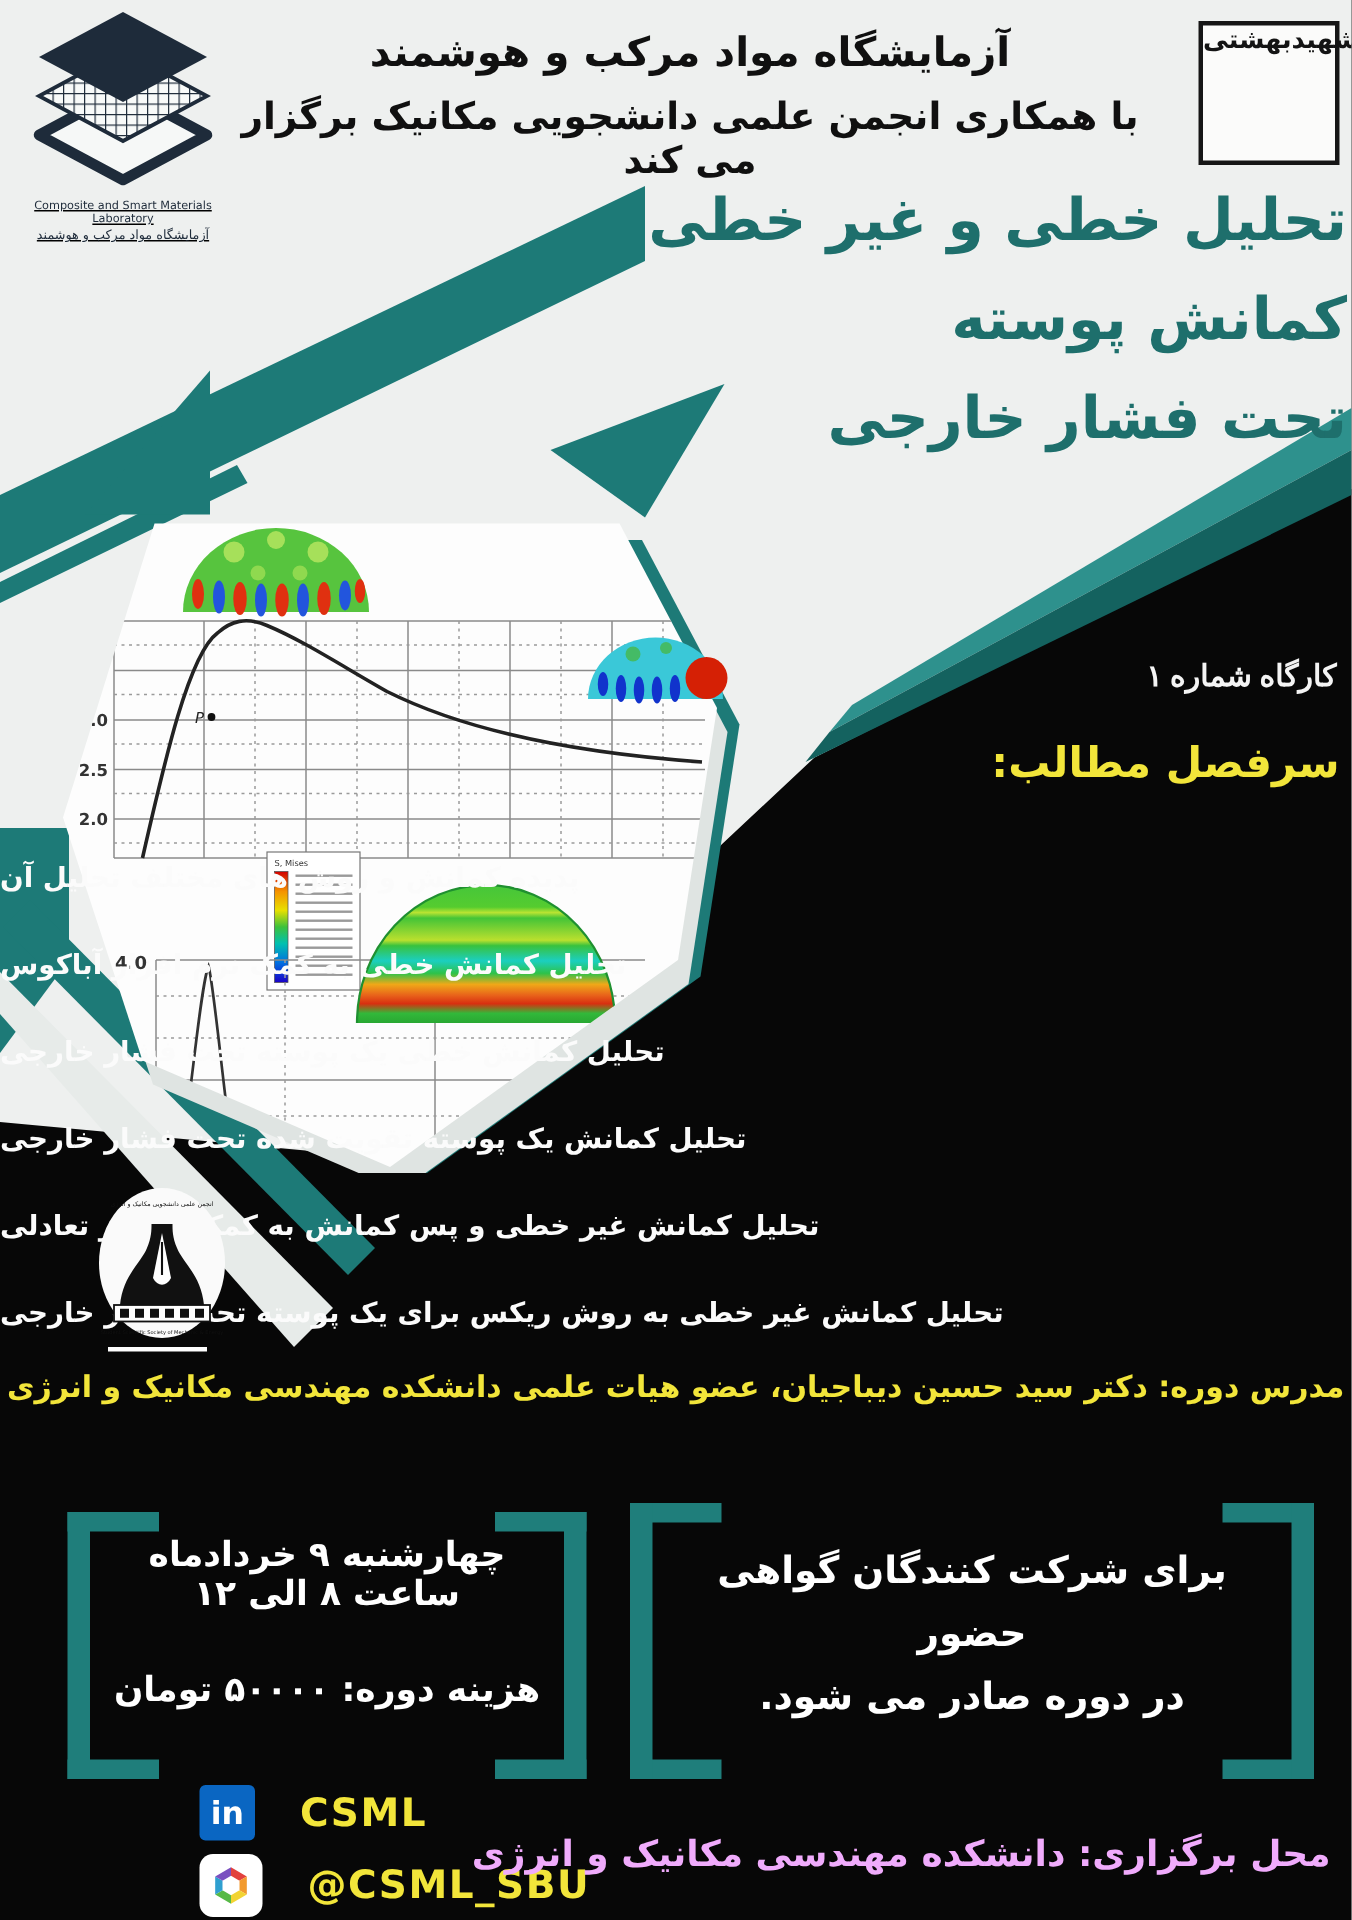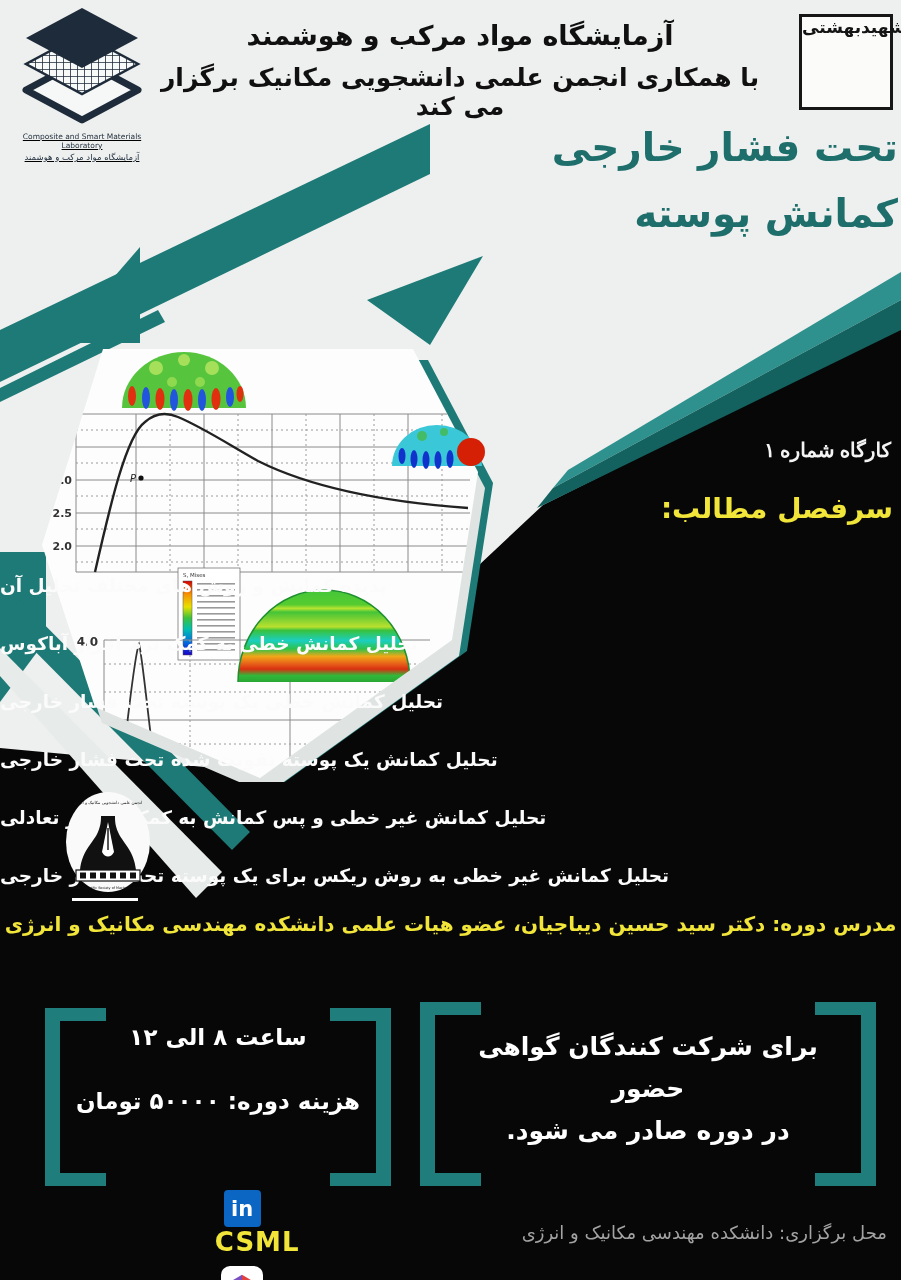--- a/index.html
+++ b/index.html
@@ -43,26 +43,26 @@
   .brk{position:absolute;top:0;bottom:0;width:46px;border-top:13px solid #1f7e7b;border-bottom:13px solid #1f7e7b;}
   .brk.l{left:0;border-left:15px solid #1f7e7b;}
   .brk.r{right:0;border-right:15px solid #1f7e7b;}
   .sched{left:45px;top:1008px;width:346px;height:178px;}
   .sched .txt{position:absolute;left:30px;right:30px;top:16px;font-size:23px;font-weight:700;}
   .sched .fee{margin-top:38px;}
   .cert{left:420px;top:1002px;width:456px;height:184px;}
   .cert .txt{position:absolute;left:40px;right:40px;top:24px;font-size:25px;font-weight:700;line-height:42px;}
   
   .social{left:133px;top:1190px;}
-  .srow{display:flex;align-items:center;margin-bottom:9px;flex-direction:column;}
+  .srow{display:flex;align-items:center;margin-bottom:9px;}
   .li-icon{width:37px;height:37px;background:#0a66c2;border-radius:4px;color:#ffffff;
            font-weight:800;font-size:21px;display:flex;align-items:center;justify-content:center;}
   .handle{color:#f2e53a;font-size:26px;font-weight:700;margin-left:30px;letter-spacing:1px;}
   .igap{width:42px;height:42px;background:#ffffff;border-radius:9px;display:flex;align-items:center;justify-content:center;}
-  .venue{right:14px;top:1222px;color:#a3a3a3;font-size:18px;font-weight:400;}
+  .venue{right:14px;top:1222px;color:#f0abfc;font-size:24px;font-weight:700;}
 </style>
 </head>
 <body>
 
 <svg id="bg" viewBox="0 0 901 1280" preserveAspectRatio="none">
   <rect x="0" y="0" width="901" height="1280" fill="#eef0ef"></rect>
   <polygon points="901,326 543,505 258,772 0,748 0,1280 901,1280" fill="#070707"></polygon>
 
   <polygon points="0,330 0,382 430,174 430,124" fill="#1d7a77"></polygon>
   <polygon points="0,388 0,402 165,322 158,310" fill="#1d7a77"></polygon>
@@ -98,22 +98,23 @@
     </defs>
     <polygon points="75,54 131,84 75,114 19,84" fill="#f6f8f7" stroke="#1e2b3a" stroke-width="7" stroke-linejoin="round"></polygon>
     <polygon points="75,28 131,58 75,88 19,58" fill="url(#grid)" stroke="#1e2b3a" stroke-width="2.5"></polygon>
     <polygon points="75,2 131,32 75,62 19,32" fill="#1e2b3a"></polygon>
   </svg>
   <div class="cap-en">Composite and Smart Materials Laboratory</div>
   <div class="cap-fa" dir="rtl">آزمایشگاه مواد مرکب و هوشمند</div>
 </div>
 
 <div class="abs title" dir="rtl">
+  <div>تحلیل خطی و غیر خطی</div>
+  <div>کمانش پوسته</div>
   <div>تحت فشار خارجی</div>
-  <div>کمانش پوسته</div>
 </div>
 
 <svg id="hexfig" class="abs" width="460" height="452" viewBox="0 0 460 452">
   <defs>
     <clipPath id="hexclip">
       <polygon points="63,19 373,19 438,142 412,310 220,448 55,377 2,215"></polygon>
     </clipPath>
     <linearGradient id="gdome3" x1="0" y1="0" x2="0" y2="1">
       <stop offset="0" stop-color="#46c63a"></stop>
         <stop offset="0.16" stop-color="#55cc2f"></stop>
@@ -291,20 +292,21 @@
     </g>
     <text x="44" y="101" font-size="3.4" fill="#111" text-anchor="middle">Student Scientific Society of Mechanic &amp; Energy</text>
   </svg>
   <div class="uline"></div>
 </div>
 
 <div class="abs bbox sched">
   <div class="brk l"></div>
   <div class="brk r"></div>
   <div class="txt" dir="rtl">
+    <div>چهارشنبه ۹ خردادماه</div>
     <div>ساعت ۸ الی ۱۲</div>
     <div class="fee">هزینه دوره: ۵۰۰۰۰ تومان</div>
   </div>
 </div>
 
 <div class="abs bbox cert">
   <div class="brk l"></div>
   <div class="brk r"></div>
   <div class="txt" dir="rtl">
     <div>برای شرکت کنندگان گواهی حضور</div>

